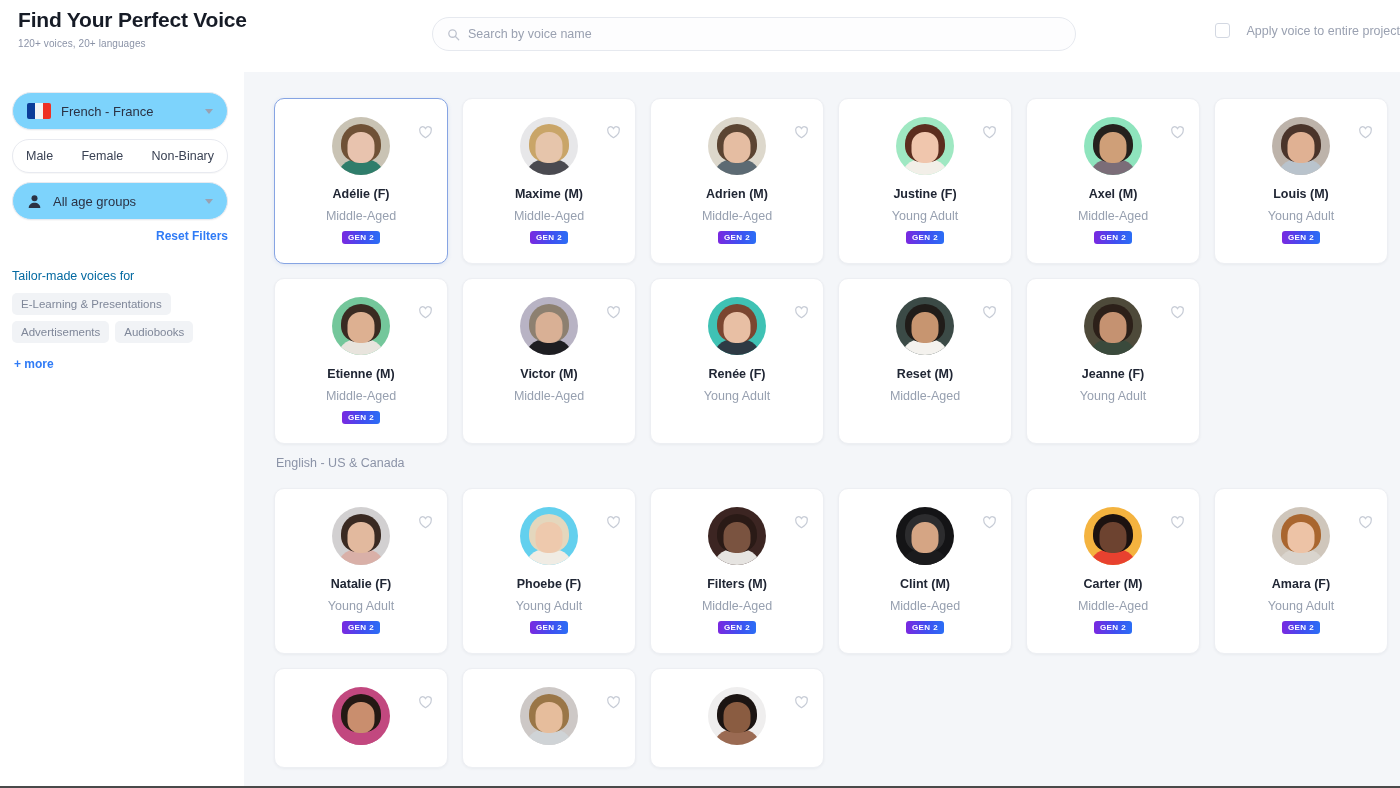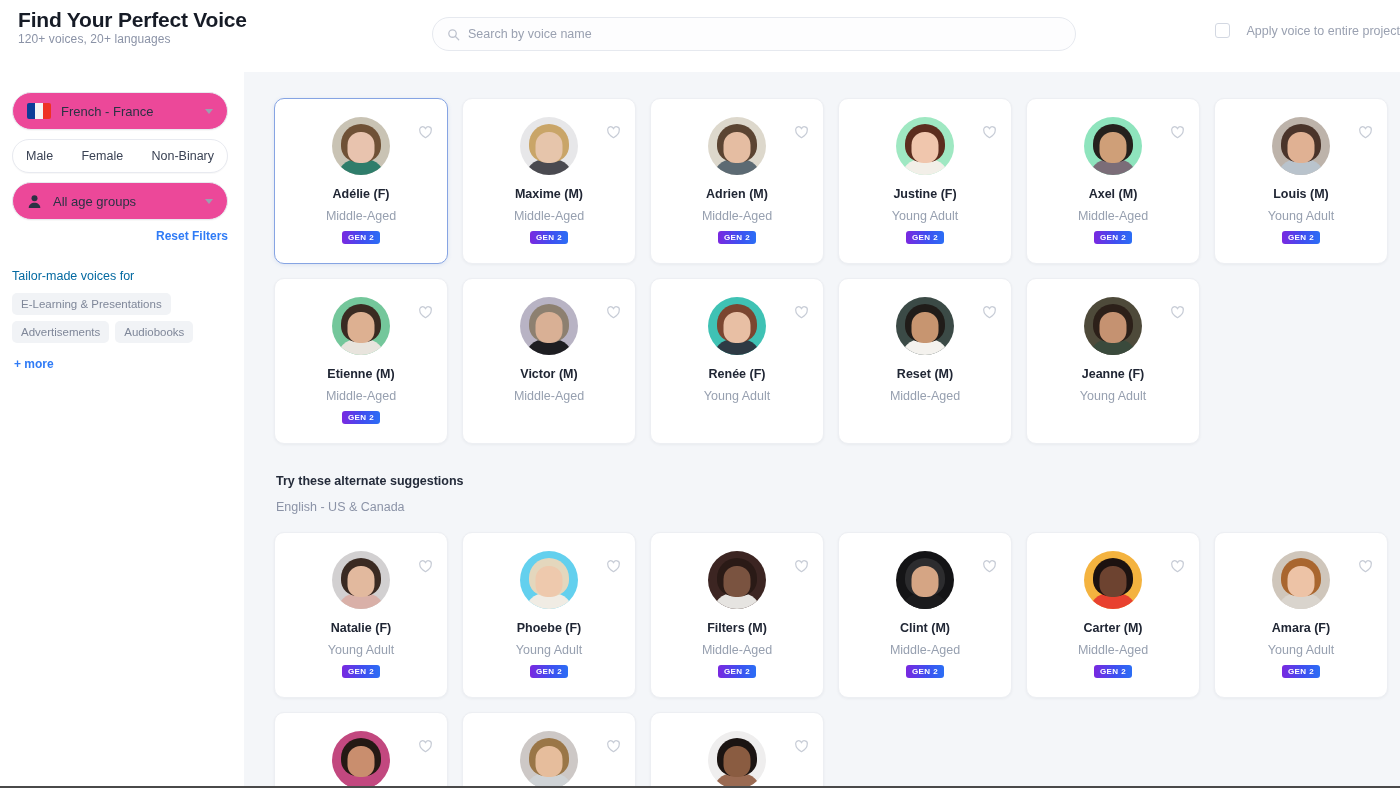--- a/index.html
+++ b/index.html
@@ -25,21 +25,21 @@
     width: 1400px; height: 72px;
     background: #ffffff;
     z-index: 5;
   }
   .title-block { position: absolute; left: 18px; top: 8px; }
   .page-title {
     font-size: 21px; font-weight: bold; letter-spacing: -0.2px;
     color: #161b26;
   }
   .page-subtitle {
-    font-size: 12px; color: #8b93a7; letter-spacing: 0.1px;
+    font-size: 10px; color: #8b93a7; margin-top: 6px; letter-spacing: 0.1px;
   }
 
   .searchbar {
     position: absolute; left: 432px; top: 17px;
     width: 644px; height: 34px;
     border: 1px solid #e6e9ef;
     border-radius: 17px;
     background: #fdfdfe;
     display: flex; align-items: center;
     padding: 0 14px;
@@ -61,21 +61,21 @@
   .sidebar {
     position: absolute; left: 0; top: 72px;
     width: 244px; height: 714px;
     background: #ffffff;
     padding: 20px 16px 0 12px;
   }
   .pill {
     width: 216px; height: 38px;
     border: 1px solid #e8eaf0;
     border-radius: 19px;
-    background: #ec4899;
+    background: #7dd3fc;
     display: flex; align-items: center;
     padding: 0 14px;
     margin-bottom: 9px;
     box-shadow: 0 1px 1px rgba(20,25,40,.03);
   }
   .flag {
     width: 24px; height: 16px; border-radius: 2px; overflow: hidden;
     display: flex; flex: none; margin-right: 10px;
   }
   .flag i { display: block; height: 100%; flex: 1 1 33.33%; }
@@ -393,21 +393,20 @@
             <span class="av-face" style="background:#c59271"></span>
           </div>
           <svg class="heart" viewBox="0 0 16 16" fill="none" stroke="#c7ccd6" stroke-width="1.3">
             <path d="M8 13.6S1.9 9.8 1.9 5.8A3.1 3.1 0 0 1 8 4.2a3.1 3.1 0 0 1 6.1 1.6c0 4-6.1 7.8-6.1 7.8z" stroke-linejoin="round"></path>
           </svg>
           <div class="card-name">Jeanne (F)</div>
           <div class="card-age">Young Adult</div>
         </div>
       </div>
 
-    <div class="section-head">Try these alternate suggestions</div>
     <div class="section-sub">English - US &amp; Canada</div>
 
     <div class="grid" id="alt-grid">
         <div class="card">
           <div class="avatar" style="background:#d2d0d1">
             <span class="av-body" style="background:#d9b0a8"></span>
             <span class="av-hair" style="background:#3a2a22"></span>
             <span class="av-face" style="background:#e2b99e"></span>
           </div>
           <svg class="heart" viewBox="0 0 16 16" fill="none" stroke="#c7ccd6" stroke-width="1.3">

